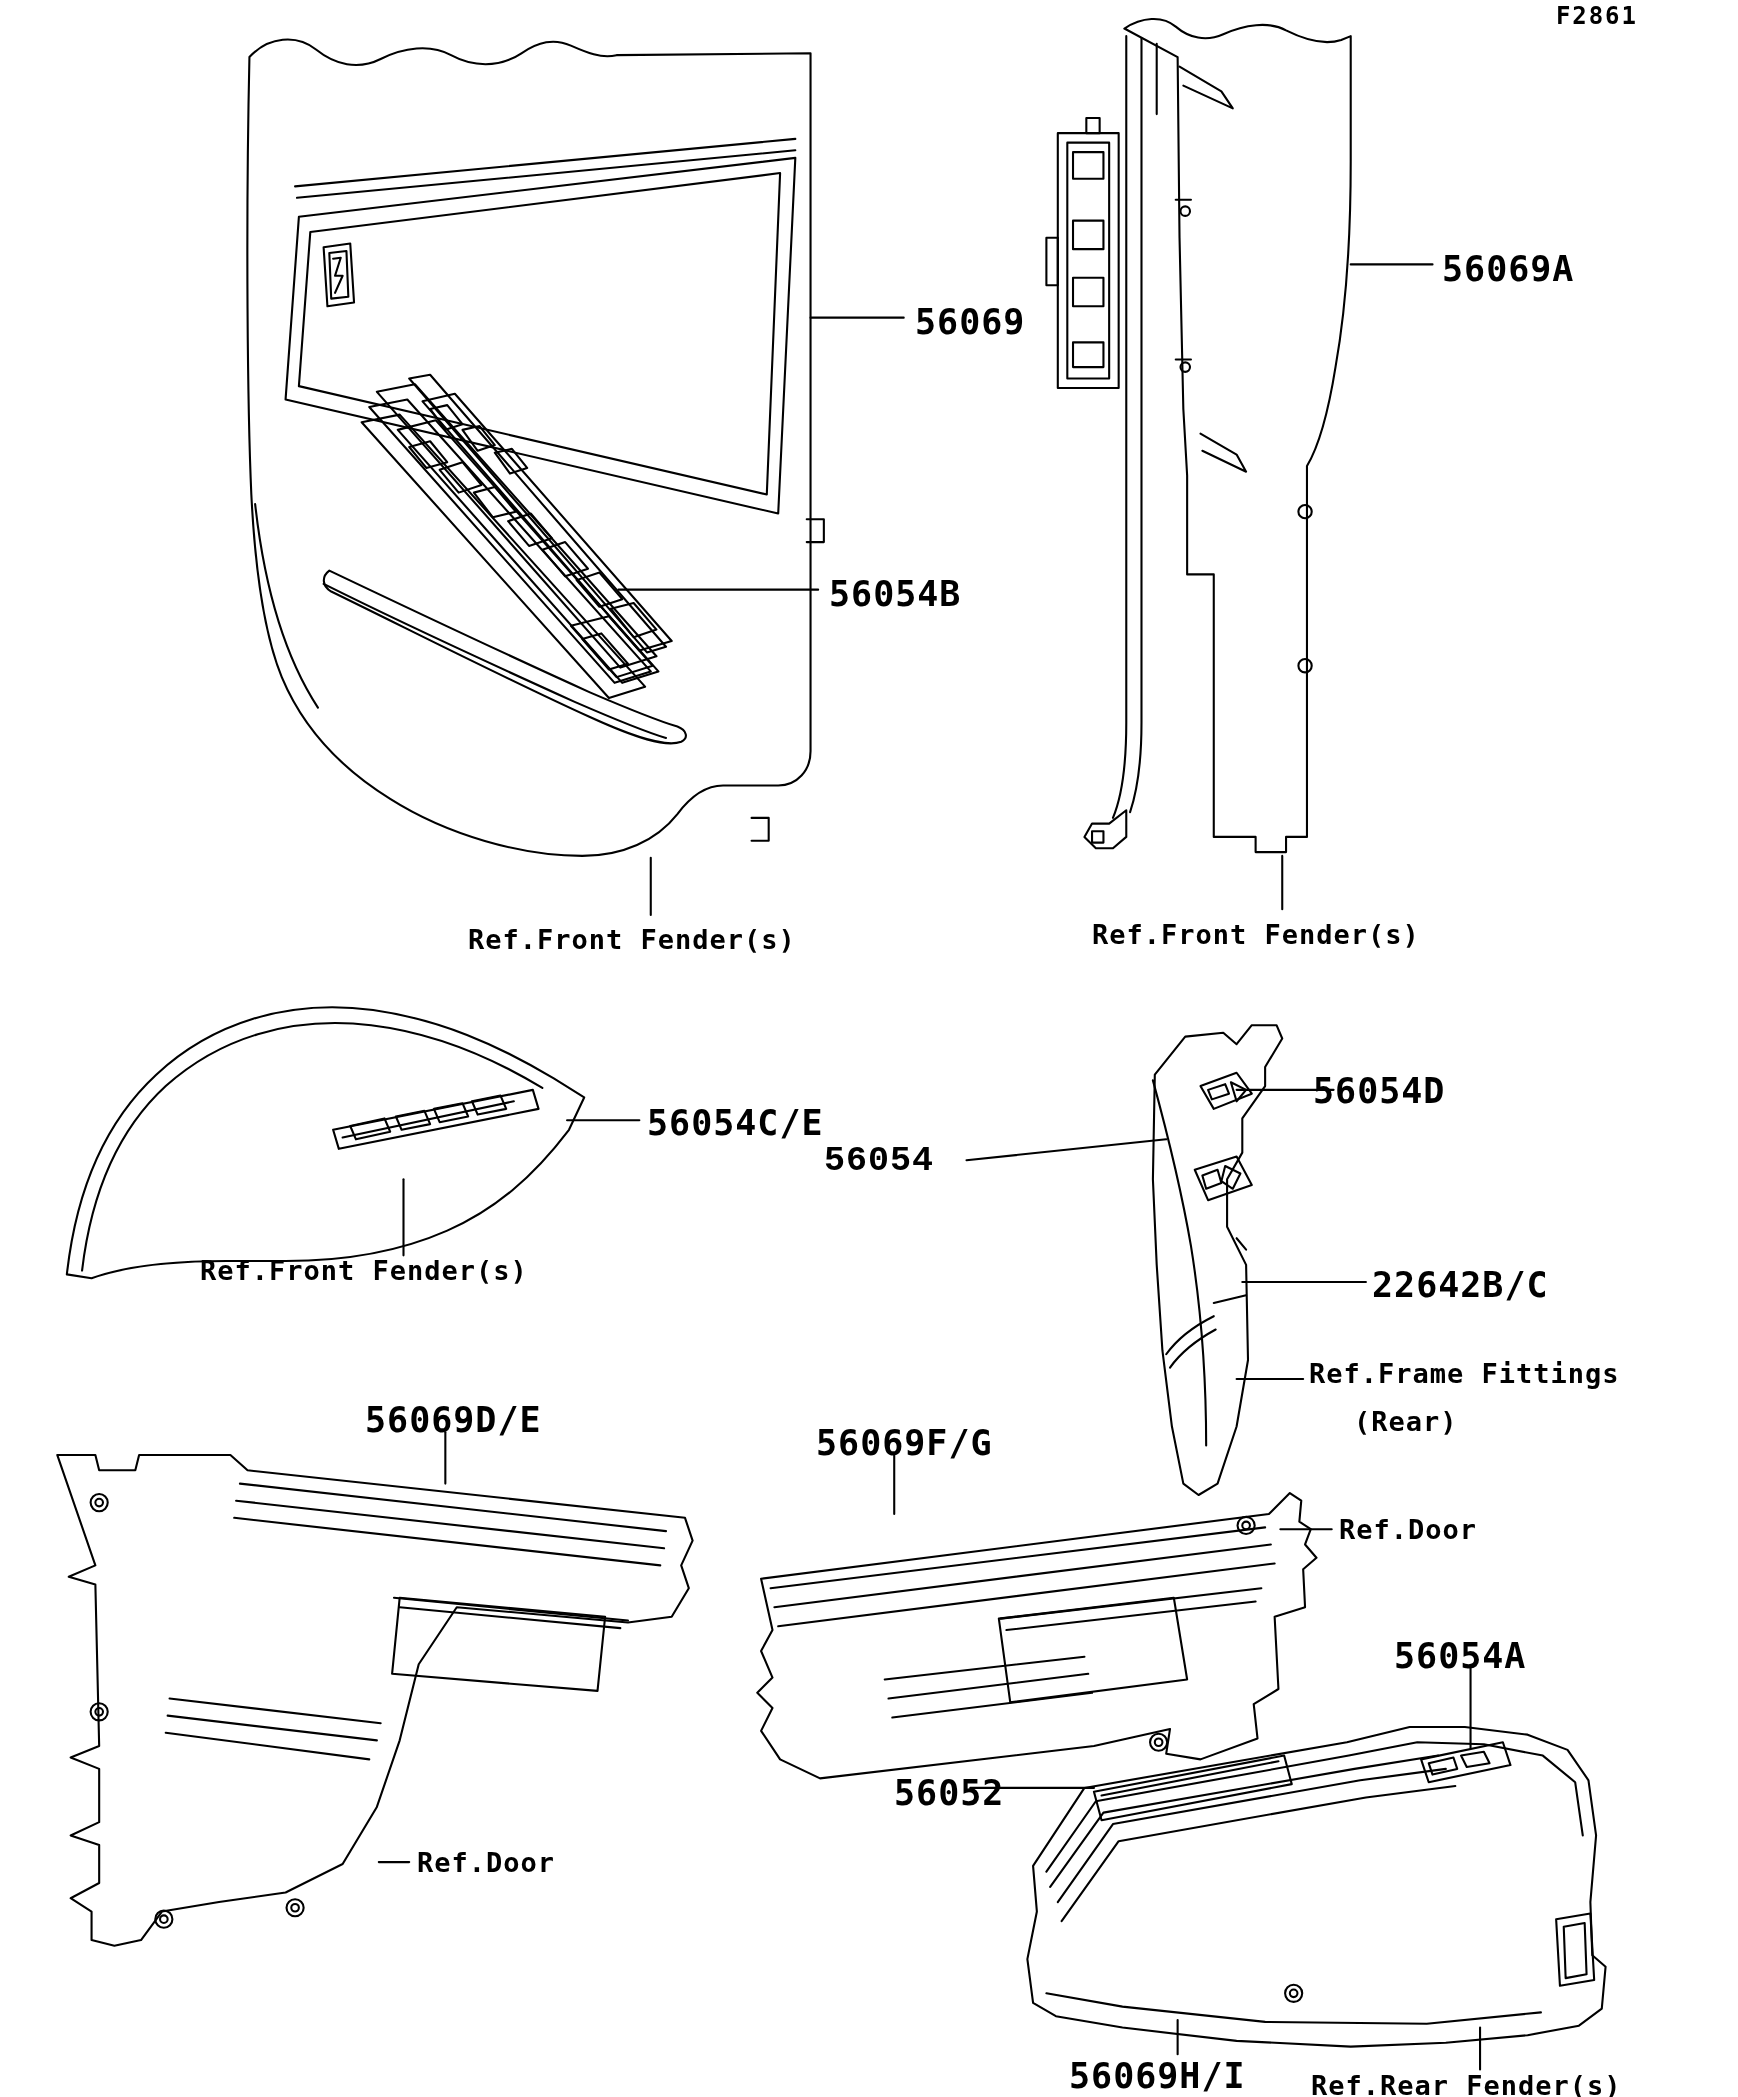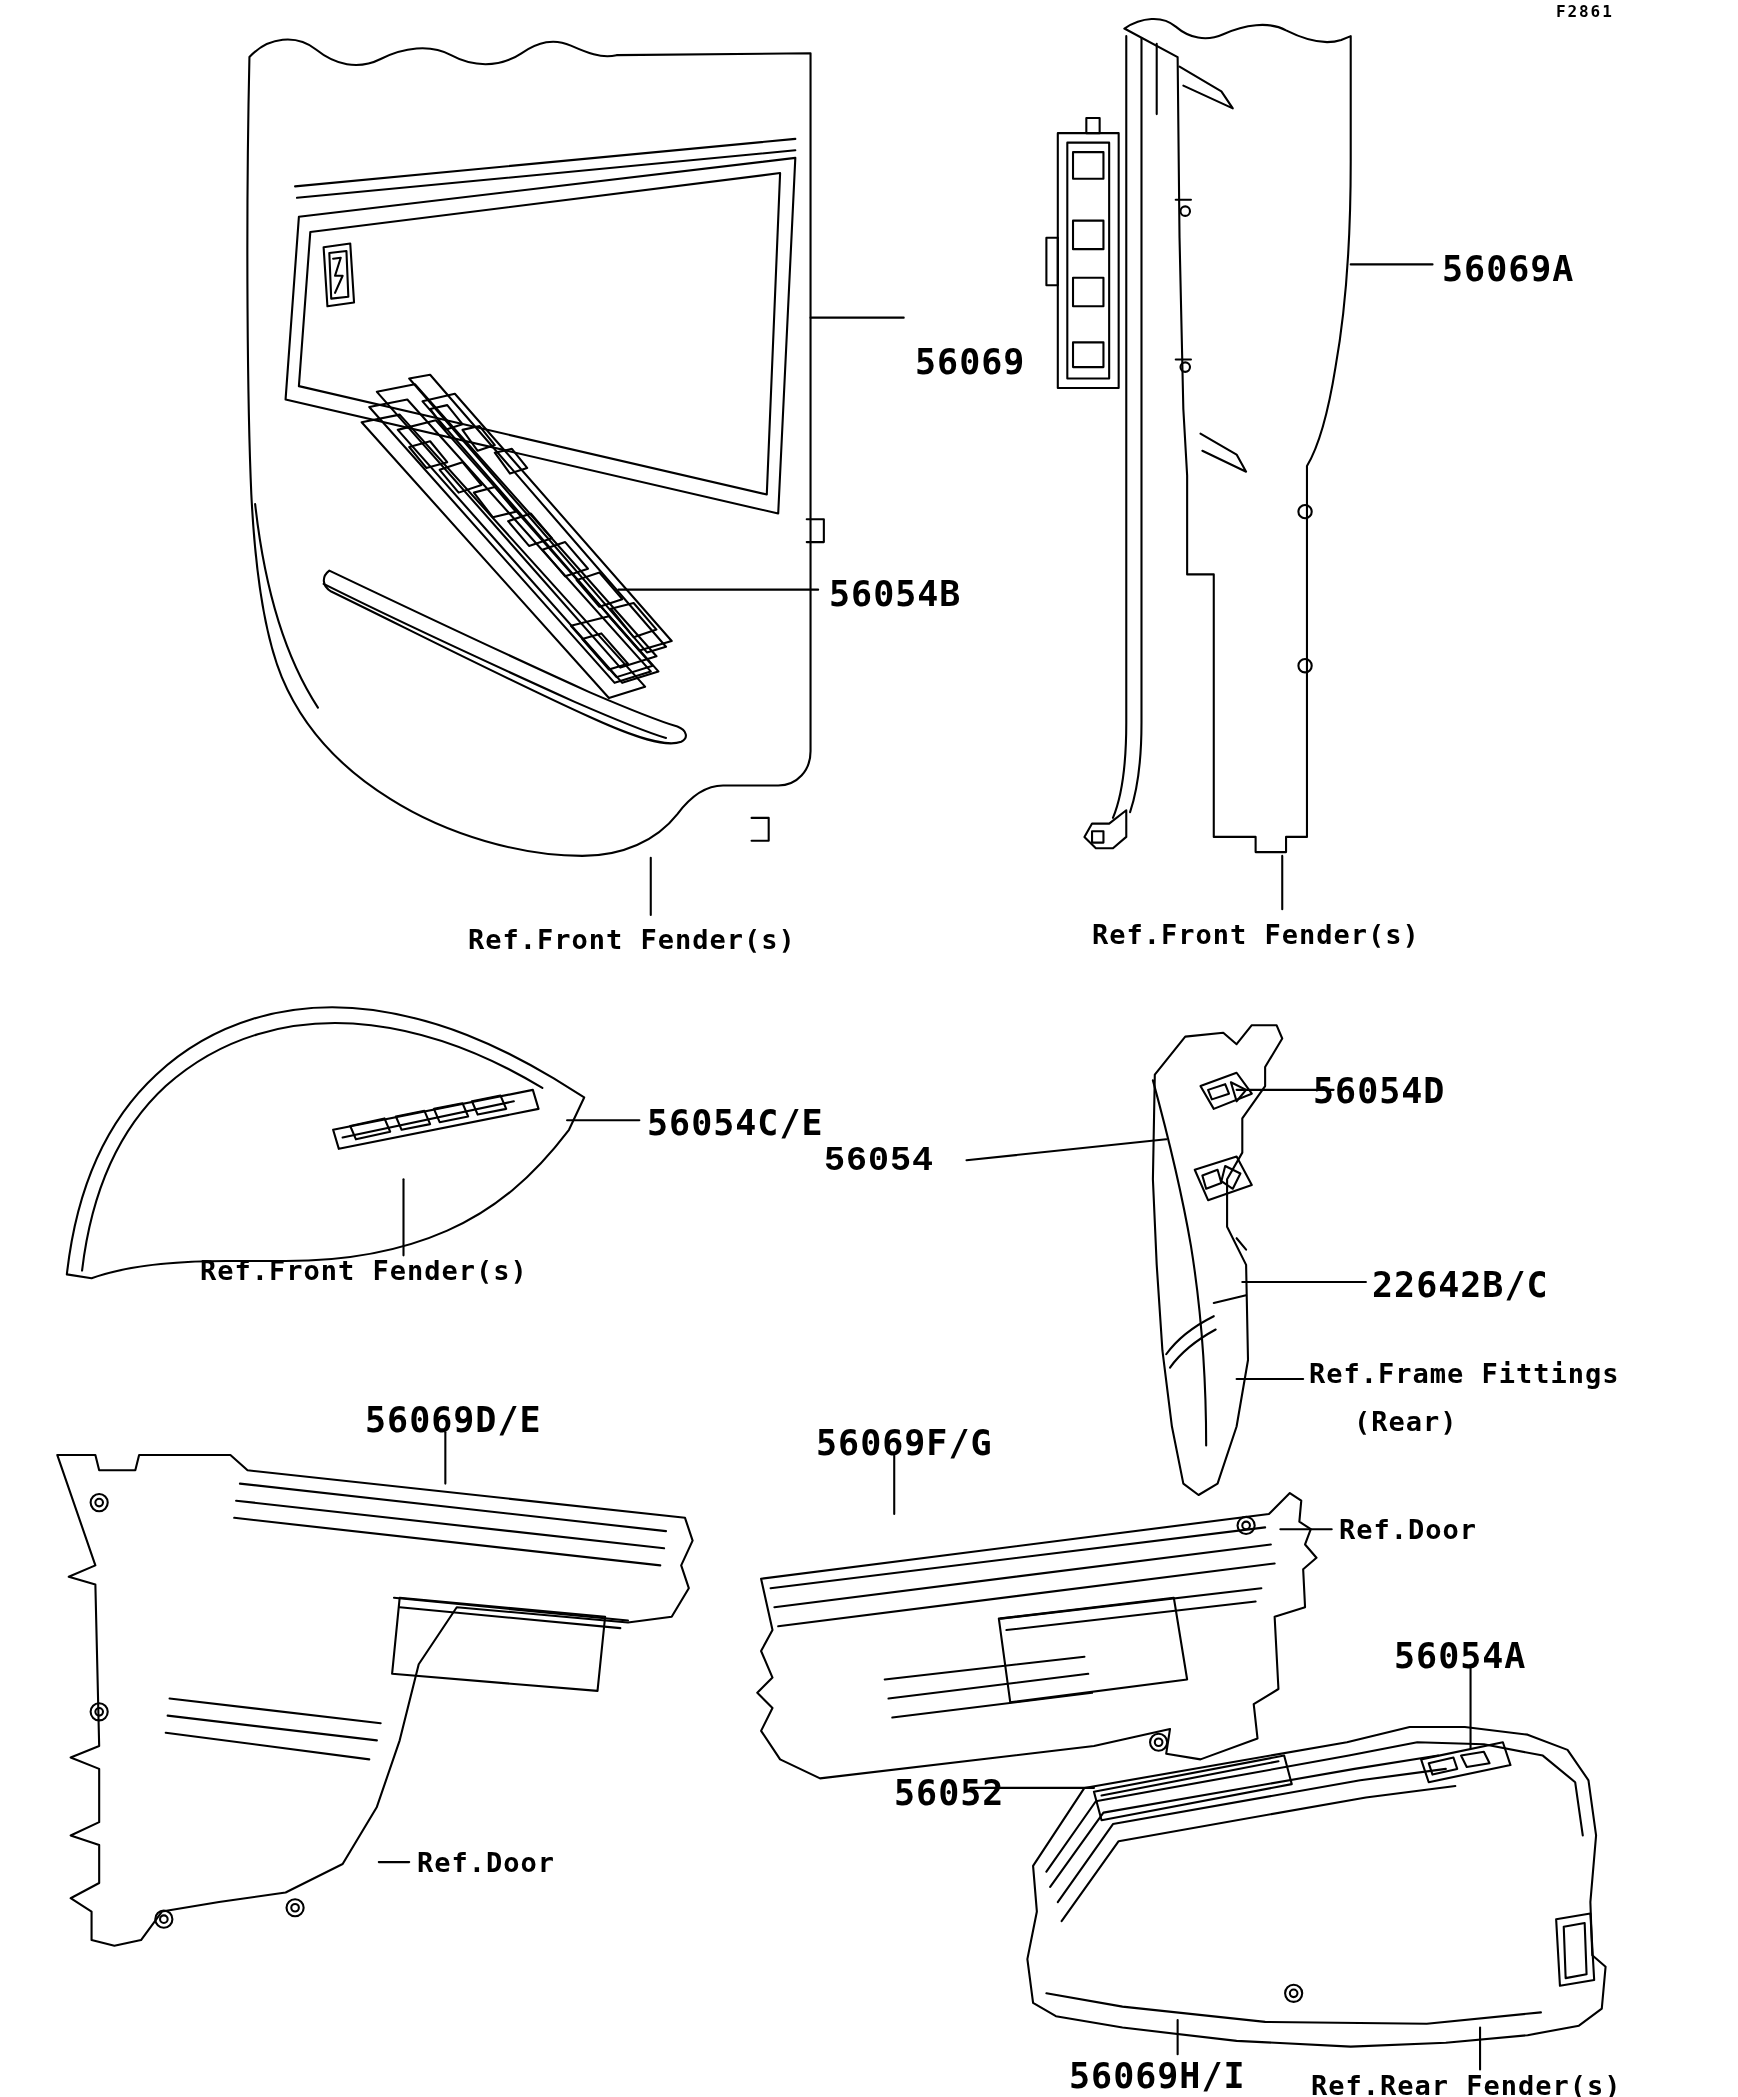--- a/index.html
+++ b/index.html
@@ -36,21 +36,21 @@
     letter-spacing: 1px;
     color: #000;
   }
   .code {
     font-size: 35px;
   }
   .ref {
     font-size: 27px;
   }
   .sheetid {
-    font-size: 16px;
+    font-size: 24px;
     letter-spacing: 1.9px;
   }
 </style>
 </head>
 <body>
 
 <div id="sheet">
 
   <svg class="art" viewBox="0 0 1828 2205" xmlns="http://www.w3.org/2000/svg">
     <g fill="none" stroke="#000" stroke-width="2.2" stroke-linejoin="round" stroke-linecap="round">
@@ -289,21 +289,21 @@
       <path d="M1546 1754 L1546 1838"></path>
 
       <path d="M1238 2124 L1238 2160"></path>
 
       <path d="M1556 2132 L1556 2176"></path>
     </g>
   </svg>
 
   <div class="lbl sheetid" style="left:1556px; top:1.9px;">F2861</div>
 
-  <div class="lbl code" style="left:915px; top:302px;margin-top:40px;">56069</div>
+  <div class="lbl code" style="left:915px; top:302px;">56069</div>
 
   <div class="lbl code" style="left:829px; top:574px;">56054B</div>
 
   <div class="lbl code" style="left:1442px; top:249px;">56069A</div>
 
   <div class="lbl ref" style="left:468px; top:924px;">Ref.Front Fender(s)</div>
 
   <div class="lbl ref" style="left:1092px; top:919px;">Ref.Front Fender(s)</div>
 
   <div class="lbl code" style="left:647px; top:1103px;">56054C/E</div>

